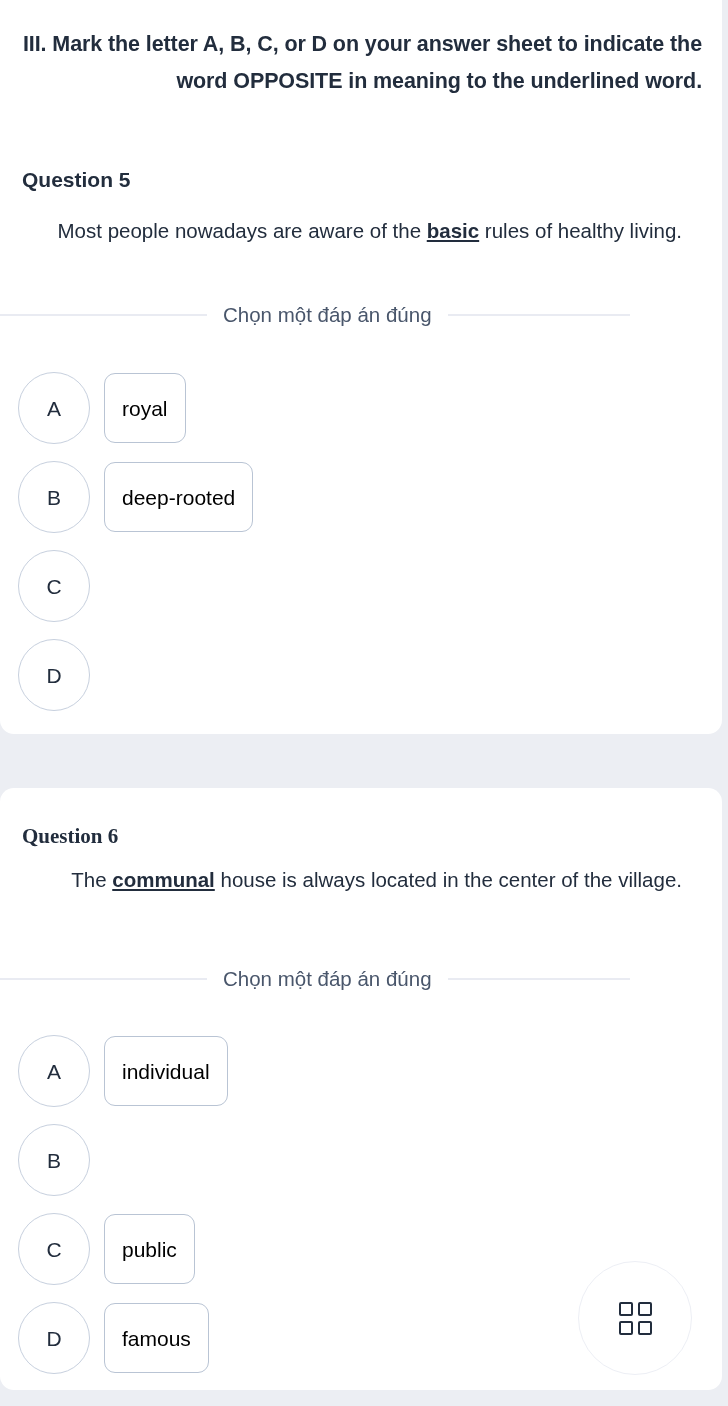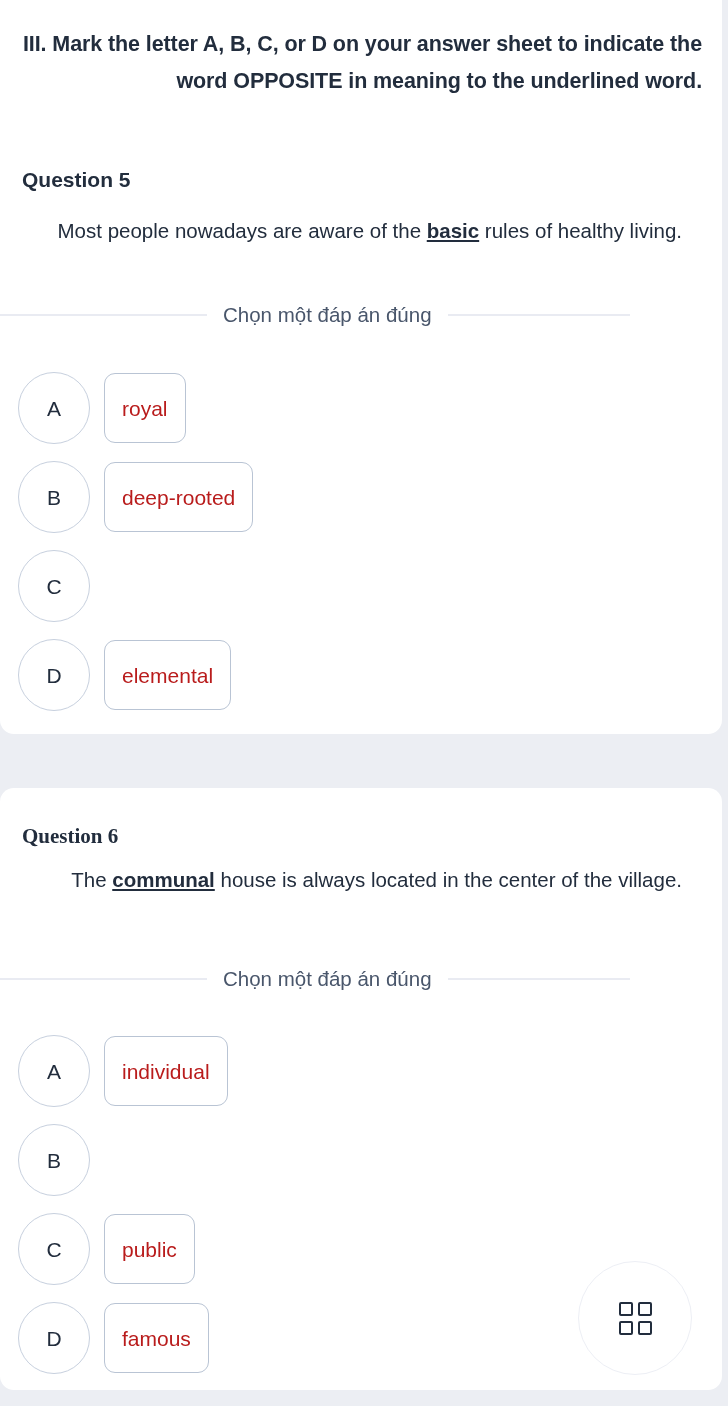--- a/index.html
+++ b/index.html
@@ -146,21 +146,21 @@
 
   .option-box {
     height: 70px;
     border: 1.4px solid #b9c4d4;
     border-radius: 11px;
     background: #ffffff;
     display: flex;
     align-items: center;
     padding: 0 17px;
     font-size: 21px;
-    color: #b91c1c;
+    color: #000000;
     line-height: 1;
     white-space: nowrap;
   }
 
   
   .fab {
     position: absolute;
     left: 578px;
     top: 1261px;
     width: 114px;
@@ -227,21 +227,20 @@
         <div class="option-letter">B</div>
         <div class="option-box">deep-rooted</div>
       </div>
 
       <div class="option-row" style="top:564px;">
         <div class="option-letter">C</div>
       </div>
 
       <div class="option-row" style="top:653px;">
         <div class="option-letter">D</div>
-        <div class="option-box">elemental</div>
       </div>
 
     </div>
   </div>
 
   <div class="card" id="card-q6">
     <div class="card-inner">
 
       <div class="q-title" style="top:34px;font-family:Liberation Serif, serif;">Question 6</div>
 

